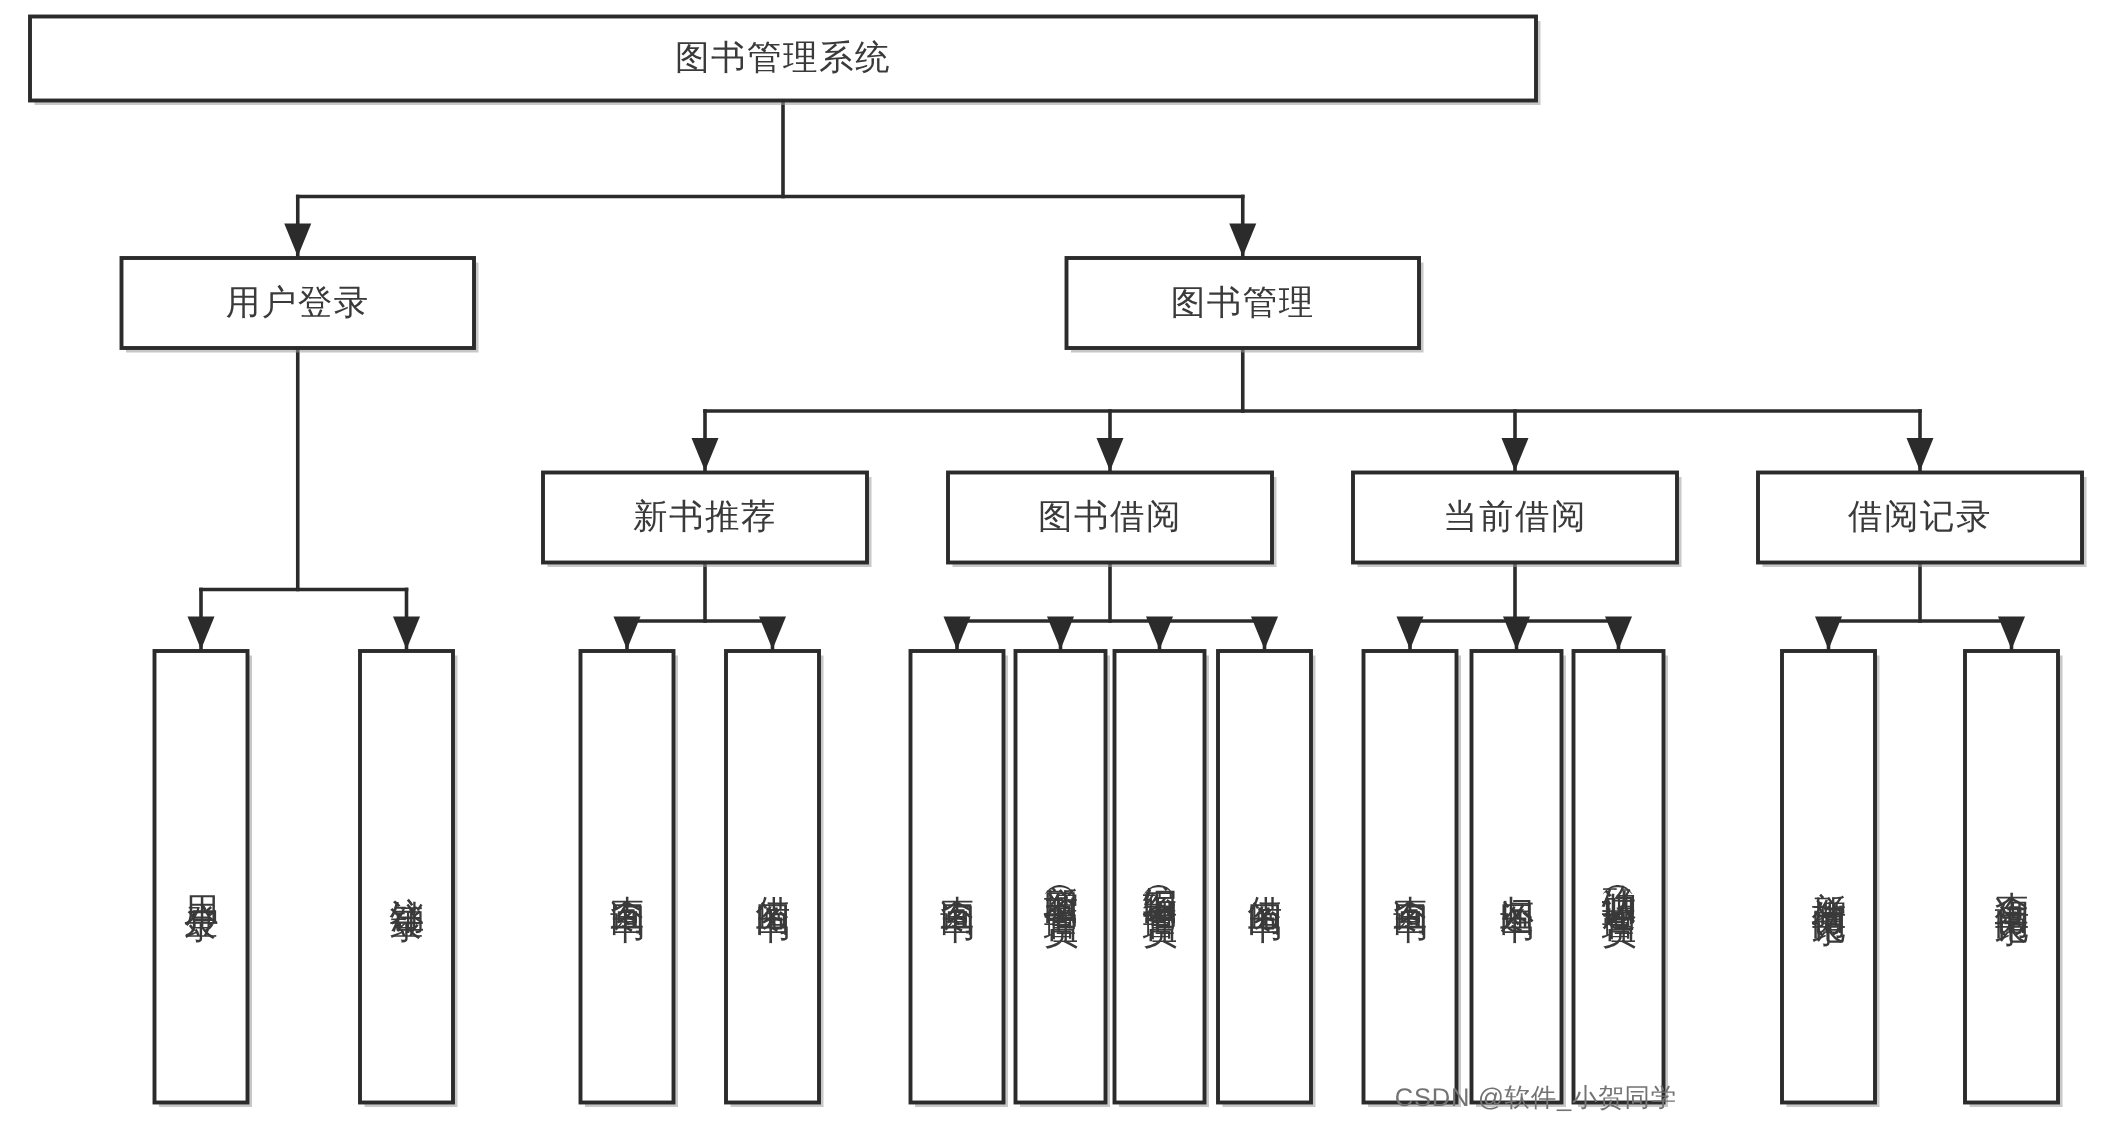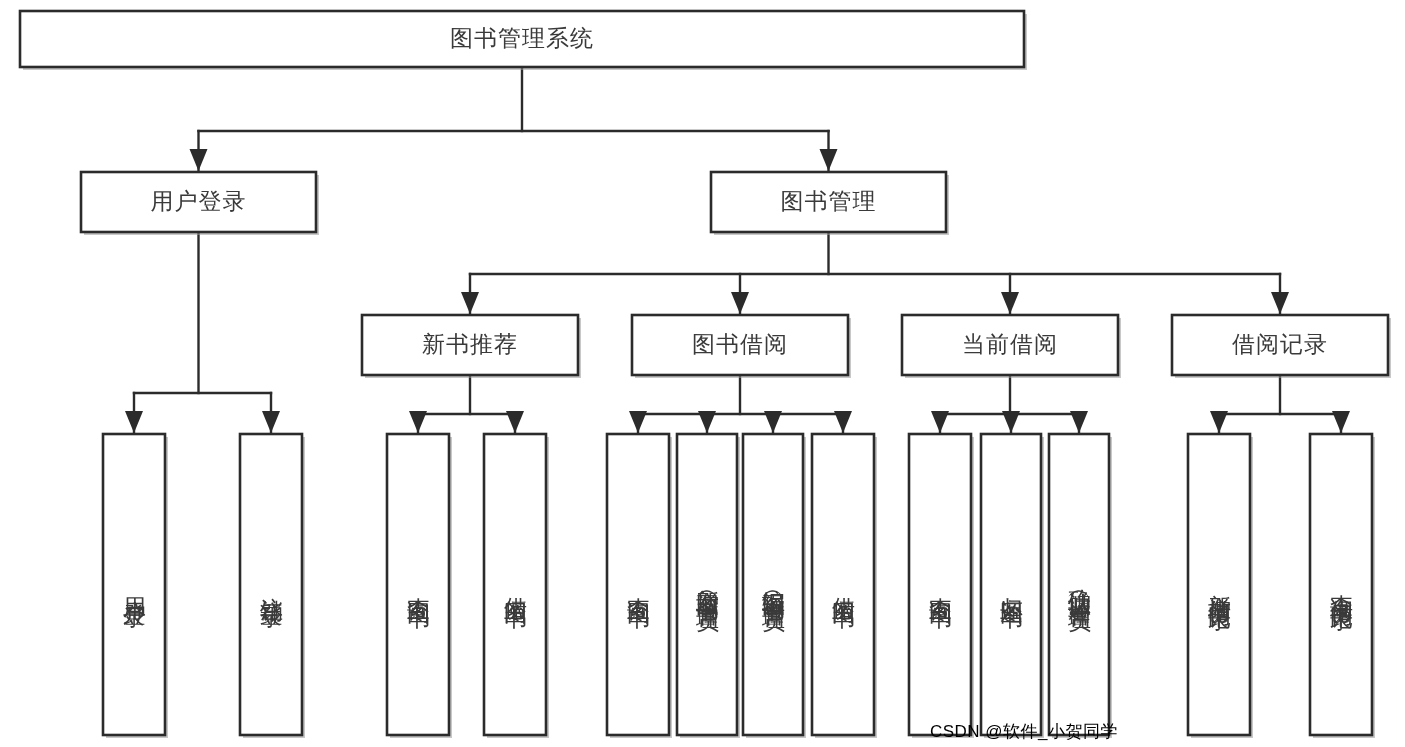--- a/index.html
+++ b/index.html
@@ -24,21 +24,21 @@
   }
   .leaf-label{
     writing-mode:vertical-rl;text-orientation:upright;
     font-family:"Liberation Sans","DejaVu Sans",sans-serif;
     font-size:23px;color:#3a3a3a;line-height:1.12;letter-spacing:3px;
     white-space:nowrap;text-align:center;
   }
   .watermark{
     position:absolute;right:8px;bottom:4px;
     font-family:"Liberation Sans","DejaVu Sans",sans-serif;
-    font-size:17px;color:#000000;letter-spacing:.5px;
+    font-size:17px;color:#737373;letter-spacing:.5px;
     user-select:none;
   }
 </style>
 </head>
 <body>
 
 <div id="diagram-root">
 
   <svg id="tree-svg" viewBox="0 0 1405 747" xmlns="http://www.w3.org/2000/svg">
     <g id="edges-layer">

